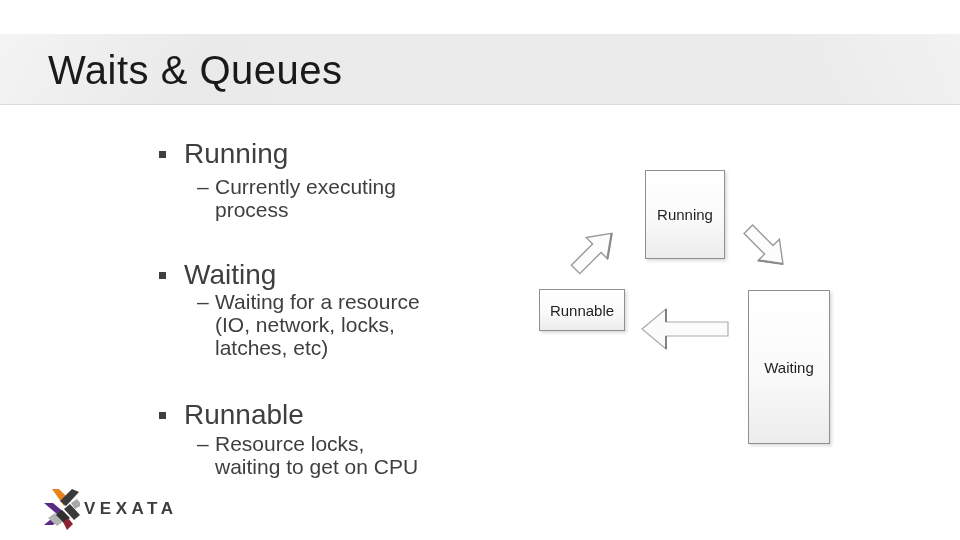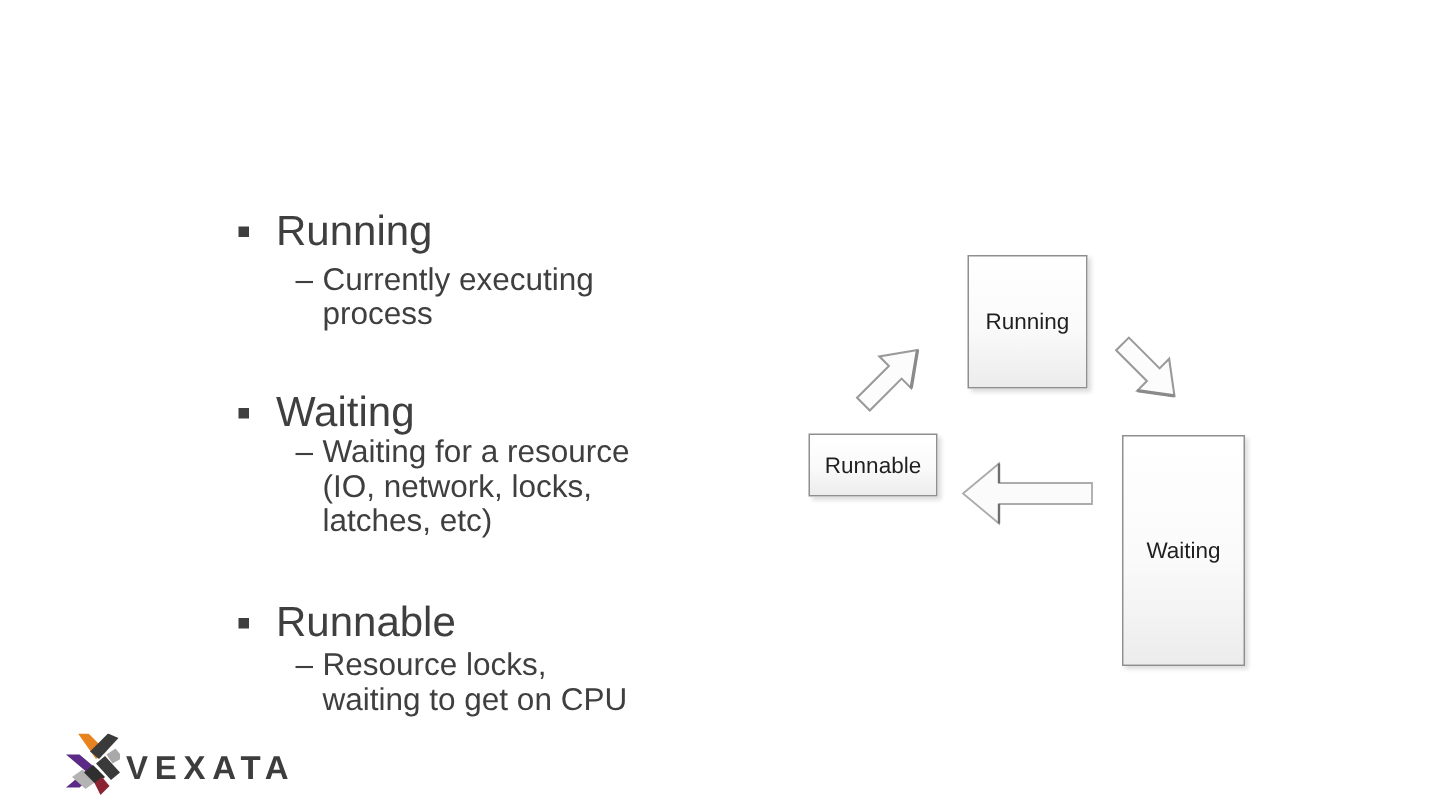--- a/index.html
+++ b/index.html
@@ -45,29 +45,32 @@
     display:flex;align-items:center;justify-content:center;
     font-size:15px;color:#1f1f1f;
   }
   .node-running{left:645px;top:170px;width:78px;height:87px;}
   .node-runnable{left:539px;top:289px;width:84px;height:40px;}
   .node-waiting{left:748px;top:290px;width:80px;height:152px;}
   .arr{position:absolute;}
   
   .logo{position:absolute;left:44px;top:489px;width:36px;height:41px;}
   .brand{
-    position:absolute;left:84px;top:499px;font-size:22px;font-weight:bold;
+    position:absolute;left:84px;top:499px;font-size:17px;font-weight:bold;
     letter-spacing:4.5px;color:#3d3d3d;
   }
 </style>
 </head>
 <body>
 
 <div class="slide">
 
+  <div class="title-band">
+    <h1 class="slide-title">Waits &amp; Queues</h1>
+  </div>
 
   <span class="bullet-sq" style="top:151px"></span>
   <div class="lvl1" style="top:138px">Running</div>
   <div class="lvl2" style="top:175px">
     <span class="dash">–</span>
     <span class="txt">Currently executing
 process</span>
   </div>
 
   <span class="bullet-sq" style="top:272px"></span>

